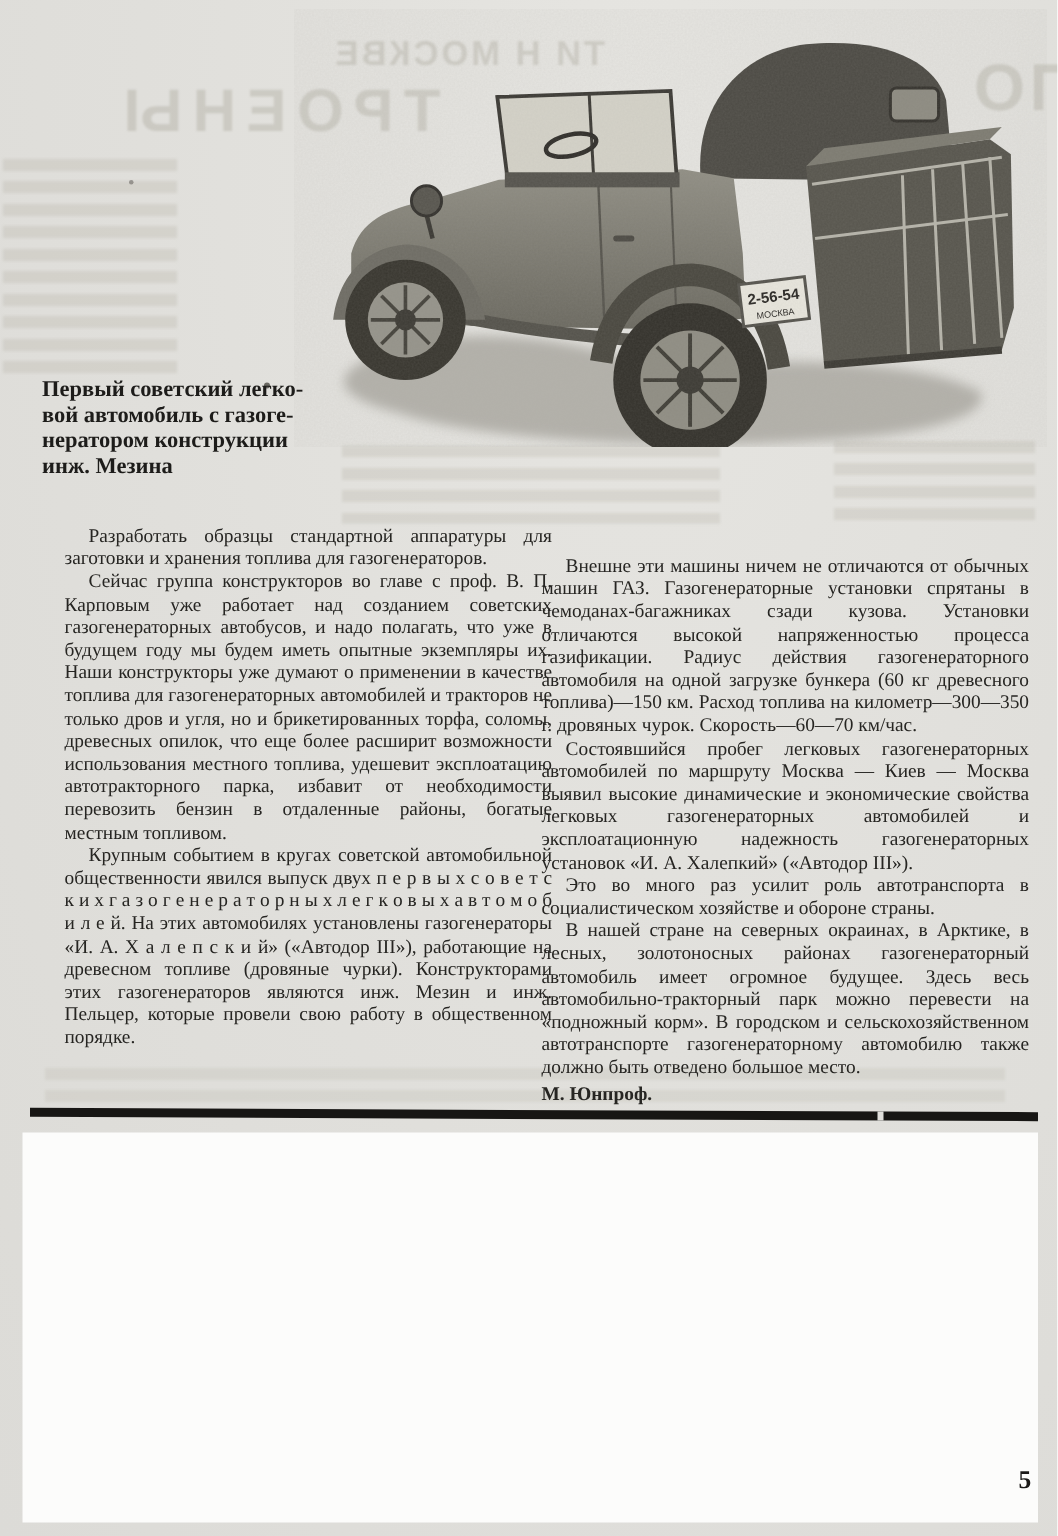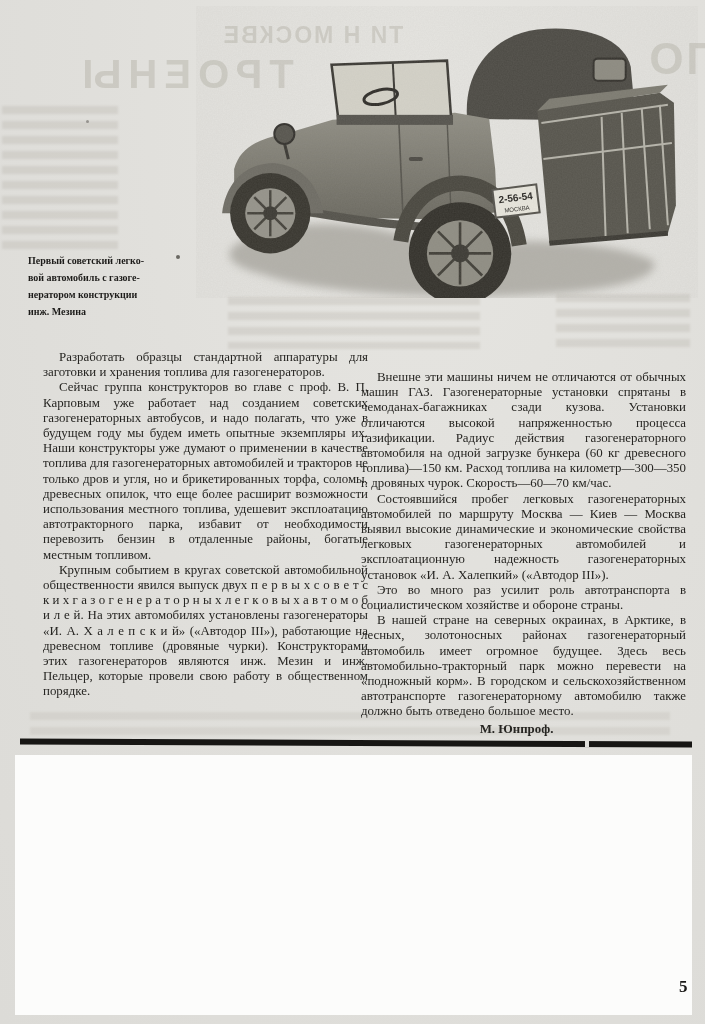--- a/index.html
+++ b/index.html
@@ -39,35 +39,35 @@
   .gl-3{left:556px;top:294px;width:134px;height:58px;}
   .gl-4{left:30px;top:712px;width:640px;height:26px;opacity:.8;}
   .speck{position:absolute;background:#6a6862;border-radius:50%;}
   .speck-1{left:176px;top:255px;width:4px;height:4px;}
   .speck-2{left:86px;top:120px;width:3px;height:3px;opacity:.6;}
   
   .photo{position:absolute;left:196px;top:6px;width:502px;height:292px;}
   
   .caption{
     position:absolute;left:28px;top:252px;width:210px;
-    font-weight:bold;font-size:10px;line-height:17px;
+    font-weight:bold;font-size:15px;line-height:17px;
     white-space:pre-line;color:#1d1c1a;
     text-align:justify;
   }
   
   .col{
     position:absolute;top:350px;width:325px;
     font-size:12.9px;line-height:15.2px;
     text-align:justify;
   }
   .col-left{left:43px;}
   .col-right{left:361px;margin-top:20px;}
   .col p{margin:0;text-indent:16px;}
   .signature{
-    text-align:center;font-weight:bold;padding-right:14px;margin-top:2px;
+    text-align:left;font-weight:bold;padding-right:14px;margin-top:2px;
   }
   
   .rule{
     position:absolute;left:20px;top:740px;width:672px;height:6px;
     background:#171614;transform:rotate(0.25deg);
   }
   .rule::after{
     content:"";position:absolute;left:565px;top:0;width:4px;height:6px;background:#e0dfdb;
   }
   .white-box{

